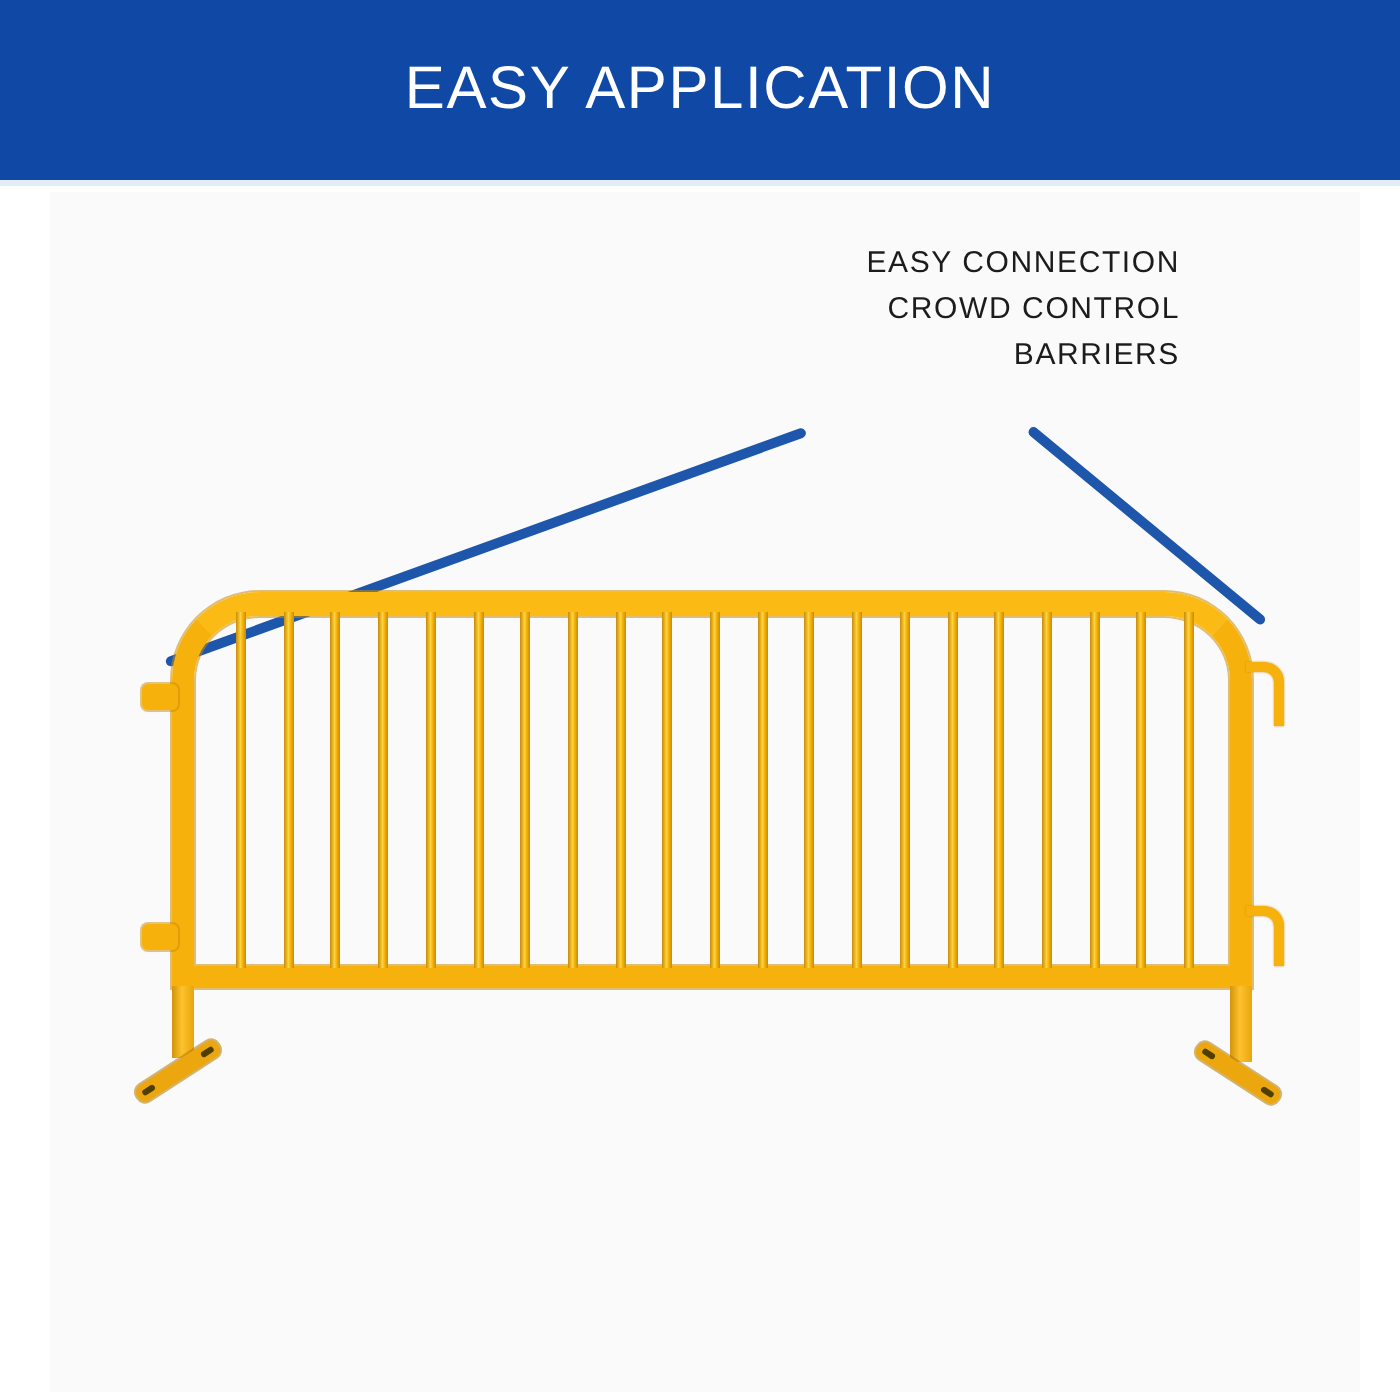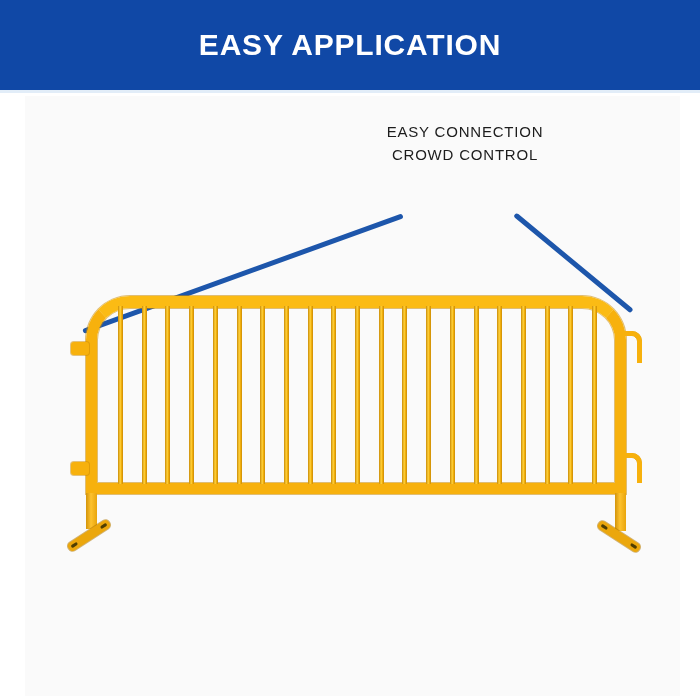--- a/index.html
+++ b/index.html
@@ -17,21 +17,21 @@
     position: absolute;
     left: 0; top: 0;
     width: 700px; height: 90px;
     background: var(--banner-bg, #1048A6);
     display: flex; align-items: center; justify-content: center;
   }
   .banner h1 {
     margin: 0;
     color: var(--banner-fg, #ffffff);
     font-size: 30px;
-    font-weight: 700;
+    font-weight: 400;
     letter-spacing: 0.8px;
   }
   .banner-underline {
     position: absolute;
     left: 0; top: 90px;
     width: 700px; height: 3px;
     background: #E2EDF8;
   }
 
   
@@ -40,21 +40,21 @@
     left: 25px; top: 96px;
     width: 655px; height: 600px;
     background: var(--panel-bg, #FAFAFA);
   }
 
   
   .annotation {
     position: absolute;
     left: 340px; top: 120px;
     width: 250px;
-    text-align: center;
+    text-align: right;
     color: var(--anno-fg, #1C1C1C);
     font-size: 15px;
     line-height: 23px;
     font-weight: 500;
     letter-spacing: 0.8px;
   }
 
   
   .pointer {
     position: absolute;
@@ -145,20 +145,21 @@
   <header class="banner">
     <h1>EASY APPLICATION</h1>
   </header>
   <div class="banner-underline"></div>
 
   <main class="product-panel"></main>
 
   <div class="annotation">
     <div>EASY CONNECTION</div>
     <div>CROWD CONTROL</div>
+    <div>BARRIERS</div>
   </div>
 
   <div class="pointer pointer-left"></div>
   <div class="pointer pointer-right"></div>
 
   <div class="barrier-layer">
     <div class="frame"></div>
     <div id="bars">
         <div class="bar" style="left: 118px;"></div>
         <div class="bar" style="left: 141.7px;"></div>

